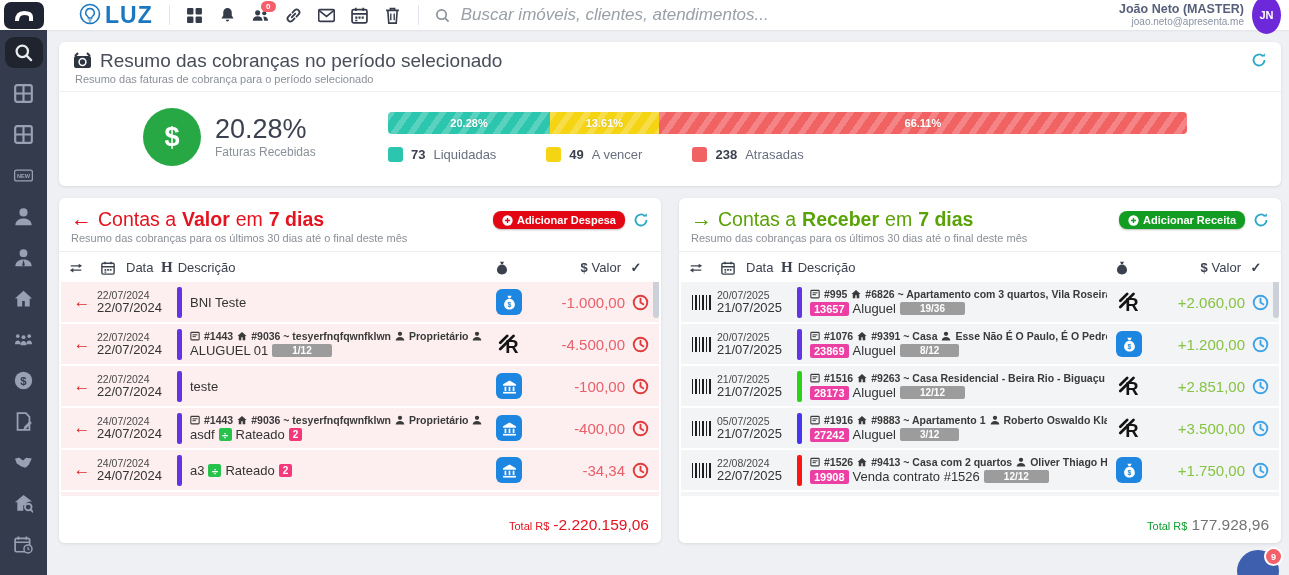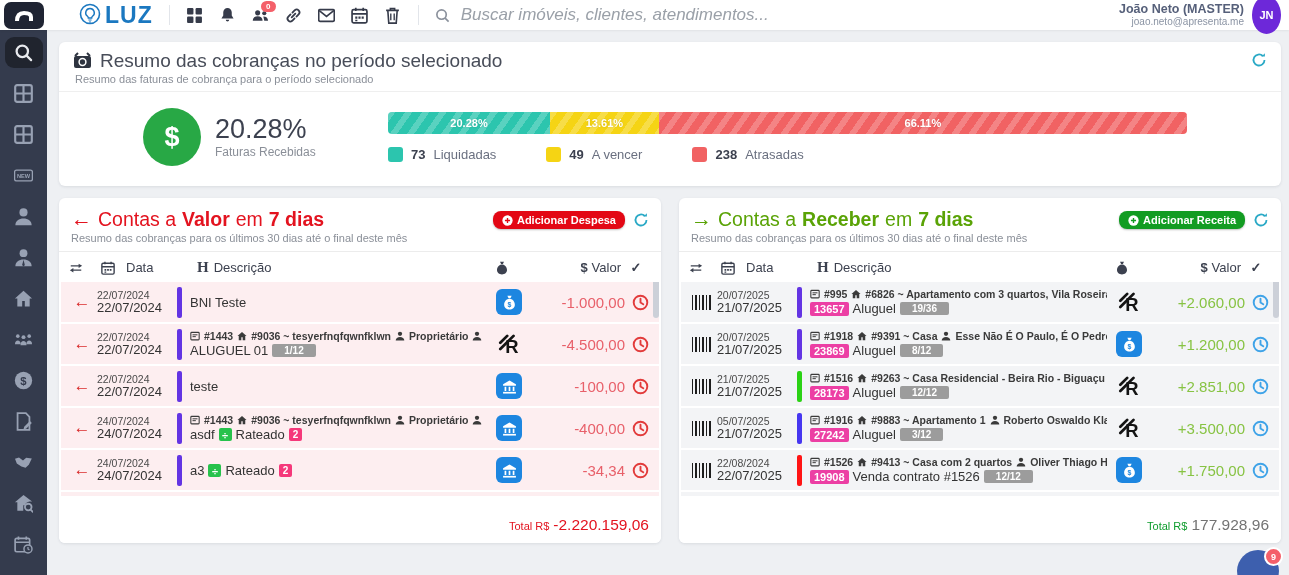--- a/index.html
+++ b/index.html
@@ -68,21 +68,21 @@
   .p-title b{font-weight:bold;}
   .p-right{margin-left:auto;display:flex;align-items:center;gap:8px;margin-top:4px;}
   .addbtn{background:var(--btn);color:#fff;font-size:11px;font-weight:bold;border:none;border-radius:8px;padding:3px 9px;display:flex;align-items:center;gap:4px;cursor:pointer;box-shadow:0 1px 2px rgba(0,0,0,.25);font-family:"Liberation Sans",sans-serif;margin-left:20px;}
   .addbtn .plus{width:11px;height:11px;color:var(--btn);}
   .p-sub{font-size:11px;color:#8a8f98;margin:1px 12px 7px;}
   .p-div{border-top:1px solid #ececec;}
   .thead{display:flex;align-items:center;padding:7px 10px 6px;font-size:13px;color:#3c414f;}
   .thead .ic{margin-right:6px;color:#3c414f;}
   .thead svg{width:14px;height:14px;fill:currentColor;}
   .th-swap{width:26px;}
-  .th-date{width:96px;display:flex;align-items:center;gap:5px;}
+  .th-date{width:60px;display:flex;align-items:center;gap:5px;}
   .th-desc{flex:1;display:flex;align-items:center;gap:5px;}
   .th-desc .hglyph{font-family:"Liberation Serif",serif;font-size:15px;font-weight:bold;}
   .th-bag{width:46px;display:flex;justify-content:center;}
   .th-val{width:96px;display:flex;justify-content:flex-end;align-items:center;gap:4px;font-weight:normal;}
   .th-val .dollar{font-weight:bold;}
   .th-chk{width:30px;text-align:center;font-weight:bold;}
   .rows{height:214px;overflow:hidden;position:relative;padding:0 2px;}
   .scrollbar{position:absolute;right:2px;top:-28px;width:6px;height:64px;background:#ccd0d8;border-radius:3px;z-index:3;}
   .row{height:40px;margin-bottom:2px;background:var(--rowbg);display:flex;align-items:center;padding:0 4px 0 6px;cursor:pointer;}
   .lead{width:30px;display:flex;justify-content:center;align-items:center;}
@@ -91,21 +91,21 @@
   .dates{width:78px;line-height:1.15;}
   .d1{display:block;font-size:10.5px;color:#4a4a4a;}
   .d2{display:block;font-size:13px;color:#333;}
   .vbar{width:5px;height:31px;border-radius:2px;margin:0 8px 0 2px;background:var(--bar);}
   .cnt{flex:1;min-width:0;overflow:hidden;}
   .meta{font-size:10.5px;font-weight:bold;color:#3a3a3a;white-space:nowrap;overflow:hidden;display:flex;align-items:center;gap:4px;}
   .meta .mic{color:#3a3a3a;flex:0 0 auto;}
   .meta .mic svg{width:10px;height:10px;fill:currentColor;}
   .titleline{font-size:13px;color:#333;white-space:nowrap;overflow:hidden;display:flex;align-items:center;gap:4px;margin-top:1px;}
   .tag{background:#ec3fa4;color:#fff;font-size:11px;font-weight:bold;padding:1px 4px;border-radius:2px;}
-  .prog{background:#9c9c9c;color:#fff;font-size:10px;font-weight:bold;padding:1px 12px;border-radius:2px;}
+  .prog{background:#9c9c9c;color:#fff;font-size:10px;font-weight:bold;padding:1px 20px;border-radius:2px;}
   .divbadge{width:13px;height:13px;background:#27c24c;color:#fff;border-radius:2px;font-size:11px;font-weight:bold;display:inline-flex;align-items:center;justify-content:center;}
   .ratcount{background:#f5387a;color:#fff;font-size:10px;font-weight:bold;padding:1px 4px;border-radius:2px;}
   .action{width:44px;display:flex;justify-content:center;}
   .tile{width:26px;height:26px;border-radius:6px;background:#1d86e0;display:flex;align-items:center;justify-content:center;cursor:pointer;}
   .tile svg{width:15px;height:15px;fill:#fff;}
   .receipt{color:#141414;cursor:pointer;}
   .receipt svg{width:23px;height:23px;}
   .val{width:94px;text-align:right;font-size:15px;color:var(--val);}
   .clk{width:30px;display:flex;justify-content:center;color:var(--clk);cursor:pointer;}
   .clk svg{width:17px;height:17px;}
@@ -779,21 +779,21 @@
             </span>
             <span class="vbar"></span>
             <div class="cnt">
               <div class="meta">
                 <span class="mic">
                   <svg viewBox="0 0 12 12">
                     <rect x="1" y="1.6" width="10" height="9" rx="1" fill="none" stroke="currentColor" stroke-width="1.3"></rect>
                     <path d="M3 4.6h6M3 6.8h4" stroke="currentColor" stroke-width="1.2"></path>
                   </svg>
                 </span>
-                <span>#1918</span>
+                <span>#1076</span>
                 <span class="mic">
                   <svg viewBox="0 0 16 15">
                     <path d="M8 1L.8 7.4h2v6.8h4.1V9.6h2.2v4.6h4.1V7.4h2z"></path>
                   </svg>
                 </span>
                 <span>#9391 ~ Casa</span>
                 <span class="mic">
                   <svg viewBox="0 0 14 14">
                     <circle cx="7" cy="4" r="3"></circle>
                     <path d="M1 13.4c0-3.3 2.7-5 6-5s6 1.7 6 5z"></path>

